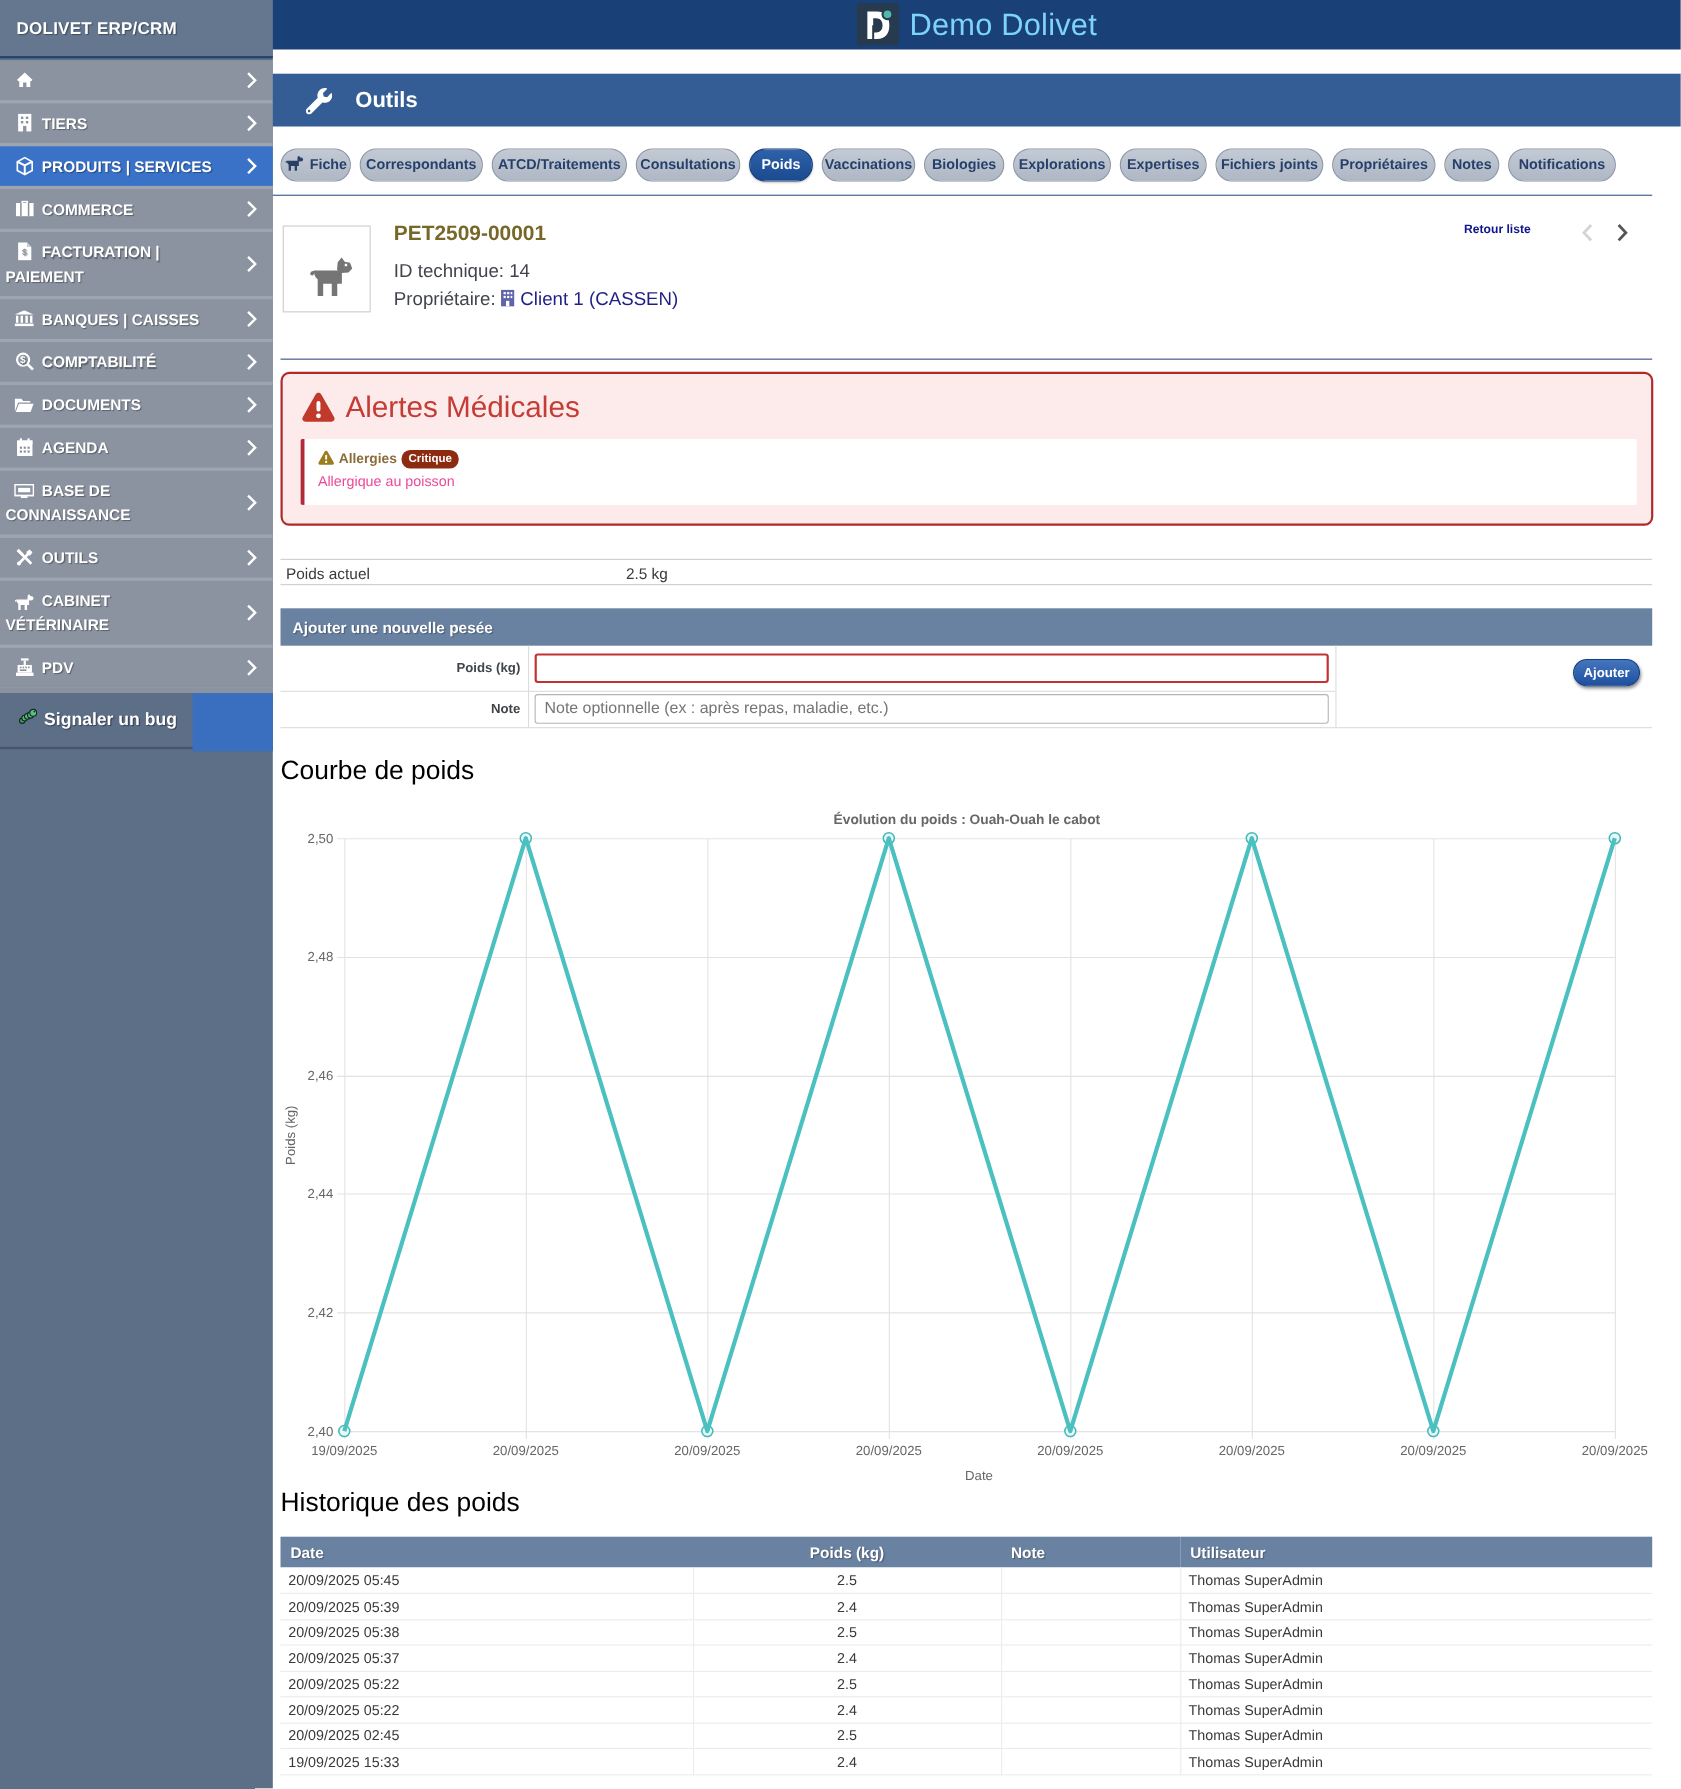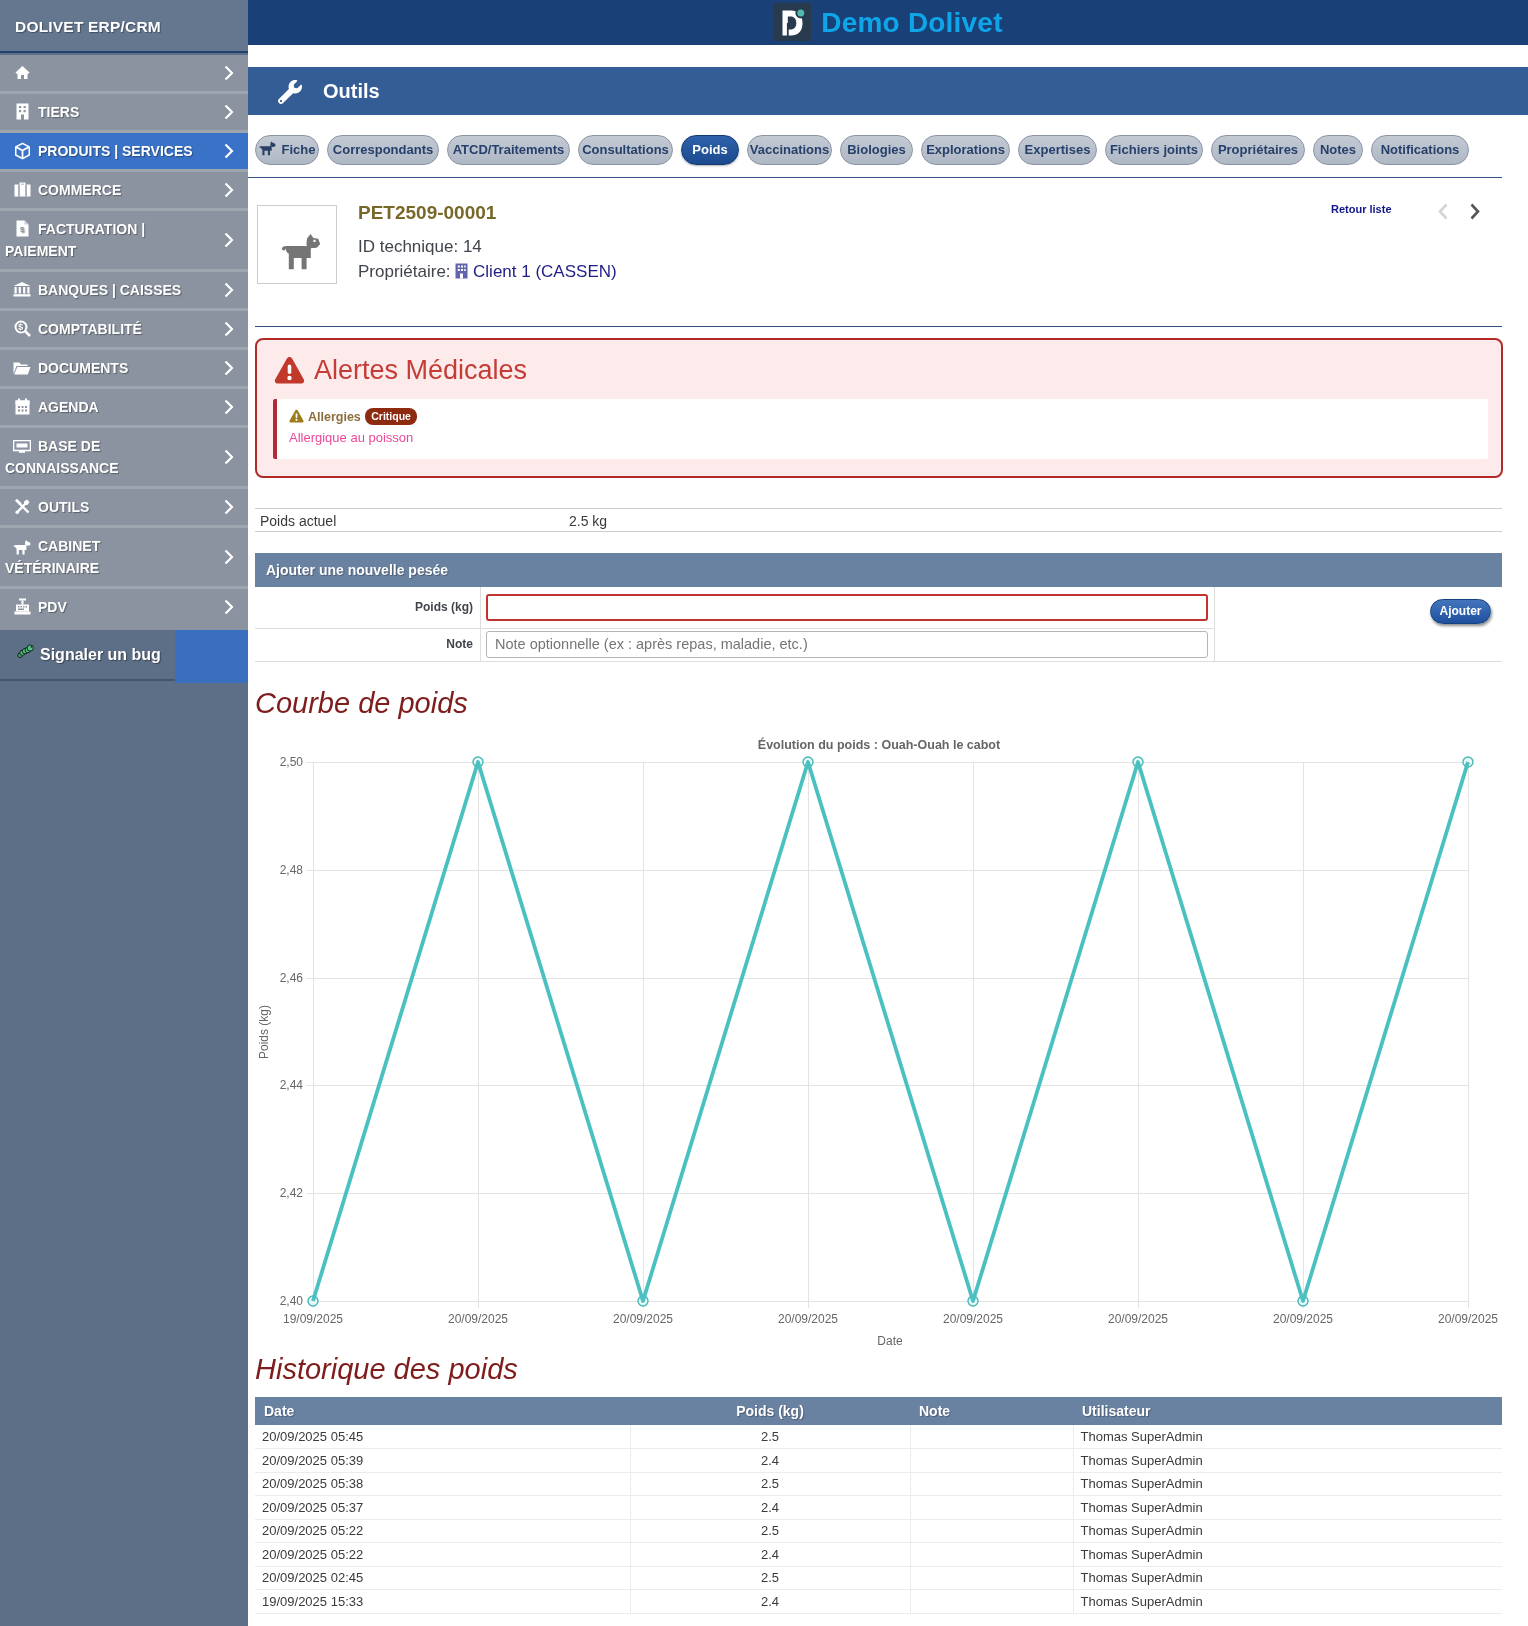--- a/index.html
+++ b/index.html
@@ -14,21 +14,21 @@
 .mrow .ic { position:absolute; left:12px; width:20px; text-align:center; }
 .mrow .lbl { position:absolute; left:38px; right:30px; }
 .mrow .lbl2 { position:absolute; left:5px; right:30px; }
 .chev { position:absolute; right:14px; }
 #bugrow { position:absolute; left:0; top:630px; width:248px; height:51px; background:#5d6e87; border-bottom:2px solid #46546d; color:#fff; font-weight:bold; font-size:16px; text-shadow:1px 1px 1px rgba(0,0,0,0.4); }
 #bugblue { position:absolute; left:175px; top:630px; width:73px; height:53px; background:#3a6fc0; z-index:3; }
 
 
 #topnav { position:absolute; left:248px; top:0; width:1280px; height:45px; background:#1a4078; display:flex; align-items:center; justify-content:center; }
 #logo { width:38px; height:38px; background:#283a4e; position:relative; margin-right:10px; margin-top:-1px; }
-#topnav .brand { color:#0ea5e9; font-weight:bold; font-size:28px; letter-spacing:0.2px; }
+#topnav .brand { color:#7dd3fc; font-weight:normal; font-size:28px; letter-spacing:0.2px; }
 #toolbar { position:absolute; left:248px; top:67px; width:1280px; height:48px; background:#345d95; }
 #toolbar .t { position:absolute; left:75px; top:13px; color:#fff; font-weight:bold; font-size:20px; }
 
 
 #tabs { position:absolute; left:255px; top:135px; width:1270px; height:30px; }
 .pill { display:inline-block; height:30px; line-height:28px; margin-right:8px; border:1px solid #8a94a4; border-radius:15px; background:linear-gradient(180deg,#c3cad4,#aeb7c4); color:#27406b; font-size:13px; font-weight:bold; vertical-align:top; text-align:center; }
 .pill.active { background:linear-gradient(180deg,#2e62aa,#1b4a8f); border-color:#123c74; color:#fff; box-shadow:0 1px 2px rgba(0,0,0,0.3); }
 #tabline { position:absolute; left:248px; top:177px; width:1254px; height:1px; background:#335687; }
 
 
@@ -53,21 +53,21 @@
 #poidsrow { position:absolute; left:255px; top:508px; width:1247px; height:24px; border-top:1px solid #ccc; border-bottom:1px solid #ccc; font-size:14px; color:#3a3a3a; }
 #formhead { position:absolute; left:255px; top:553px; width:1247px; height:34px; background:#6a82a2; color:#fff; font-weight:bold; font-size:14px; line-height:34px; padding-left:11px; text-shadow:1px 1px 1px rgba(0,0,0,0.3); }
 #formtbl { position:absolute; left:255px; top:587px; width:1247px; height:75px; border-bottom:1px solid #ddd; }
 #formtbl .vline { position:absolute; top:0; height:75px; width:1px; background:#ddd; }
 #formtbl .hline { position:absolute; left:0; top:41px; width:959px; height:1px; background:#ddd; }
 .flabel { position:absolute; right:1029px; font-size:12px; font-weight:bold; color:#40454b; text-align:right; }
 #inp1 { position:absolute; left:231px; top:7px; width:722px; height:27px; border:2px solid #c03330; border-radius:3px; background:#fff; }
 #inp2 { position:absolute; left:231px; top:44px; width:722px; height:27px; border:1px solid #b5b5b5; border-radius:3px; background:#fff; font-size:14.5px; color:#757575; line-height:25px; padding-left:8px; }
 #btnadd { position:absolute; left:1175px; top:12px; width:61px; height:25px; border:1px solid #14417f; border-radius:13px; background:linear-gradient(180deg,#4475bc,#1f50a0); color:#fff; font-size:12px; font-weight:bold; text-align:center; line-height:23px; box-shadow:1px 2px 3px rgba(0,0,0,0.45); }
 
-.h2 { position:absolute; left:255px; font-size:29px; color:#7f1d1d;font-style:italic; }
+.h2 { position:absolute; left:255px; font-size:24px; color:#000000; }
 
 
 #histtbl { position:absolute; left:255px; top:1397px; width:1247px; }
 #histtbl table { border-collapse:collapse; width:1247px; table-layout:fixed; }
 #histtbl th { background:#6a82a2; color:#fff; font-weight:bold; font-size:14px; text-align:left; height:28px; padding:0 0 0 9px; text-shadow:1px 1px 1px rgba(0,0,0,0.3); }
 #histtbl td { font-size:13px; color:#3a3a3a; height:23.5px; padding:0 0 0 7px; border-bottom:1px solid #ececec; border-right:1px solid #ececec; background:#fff; }
 #histtbl td:last-child { border-right:none; }
 #histtbl .c { text-align:center; padding:0; }
 </style>
 </head>

